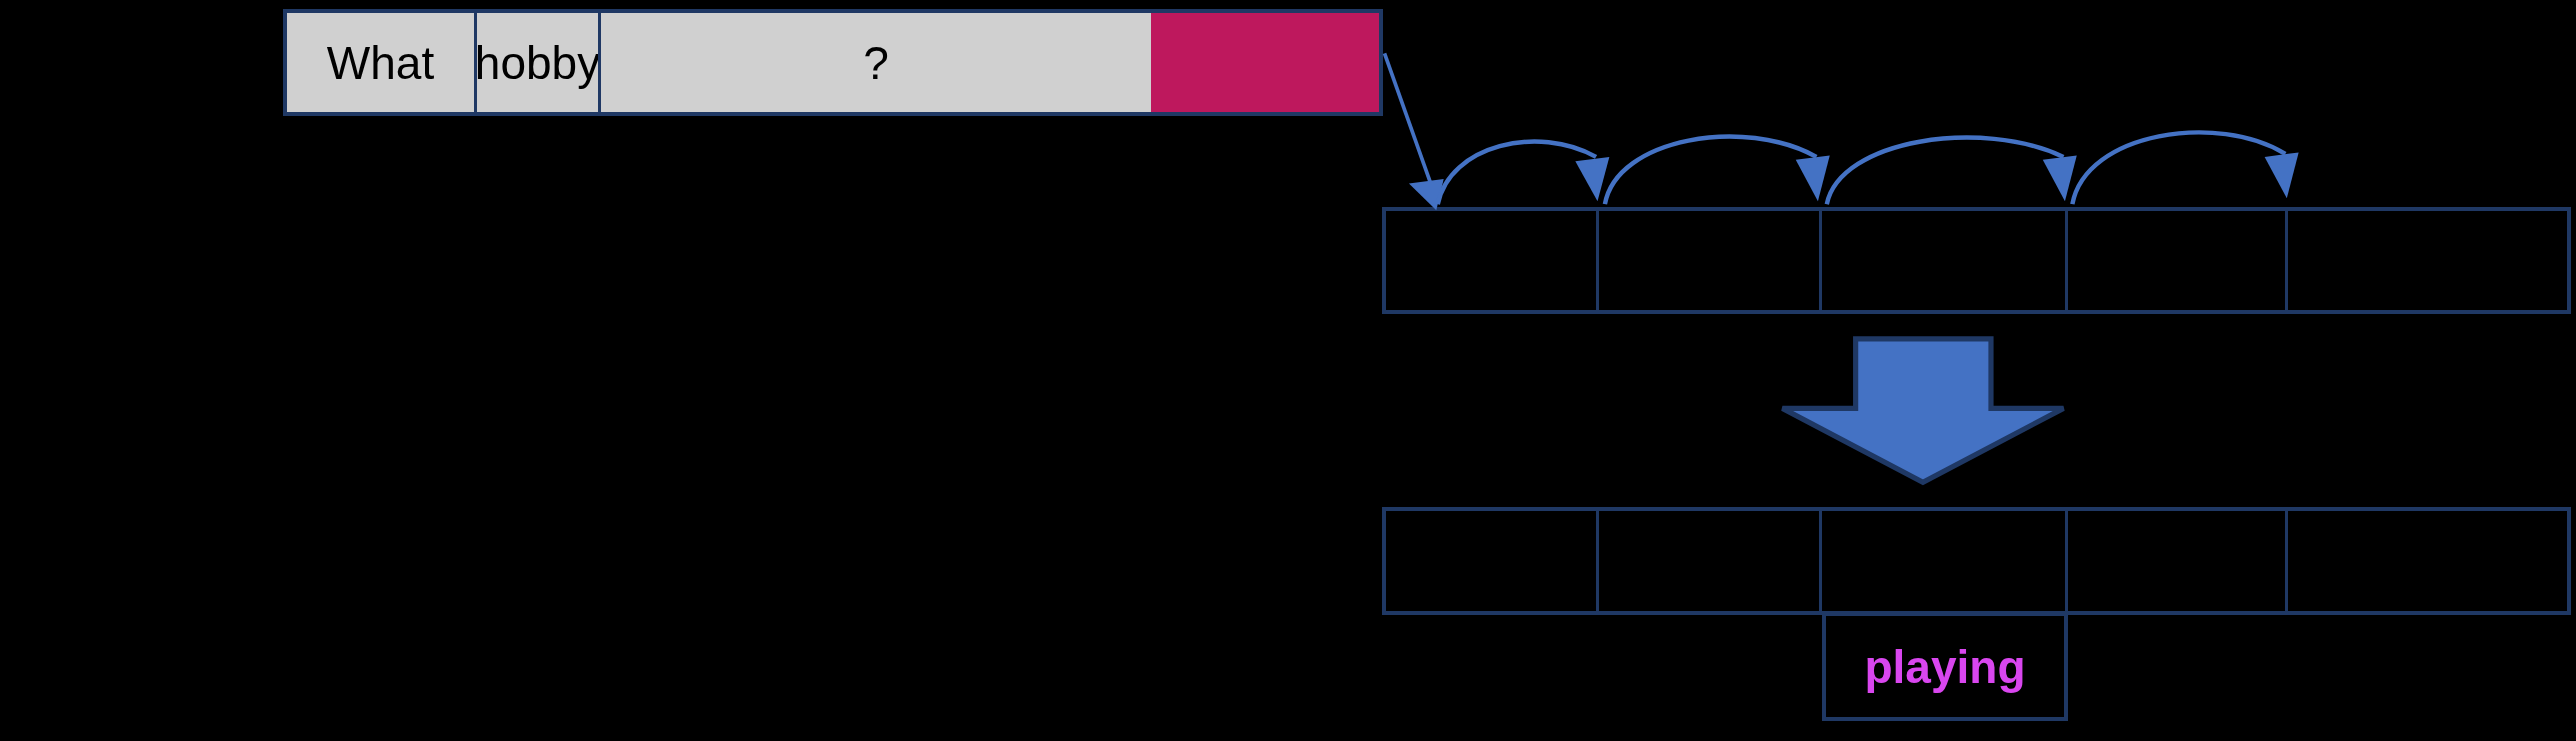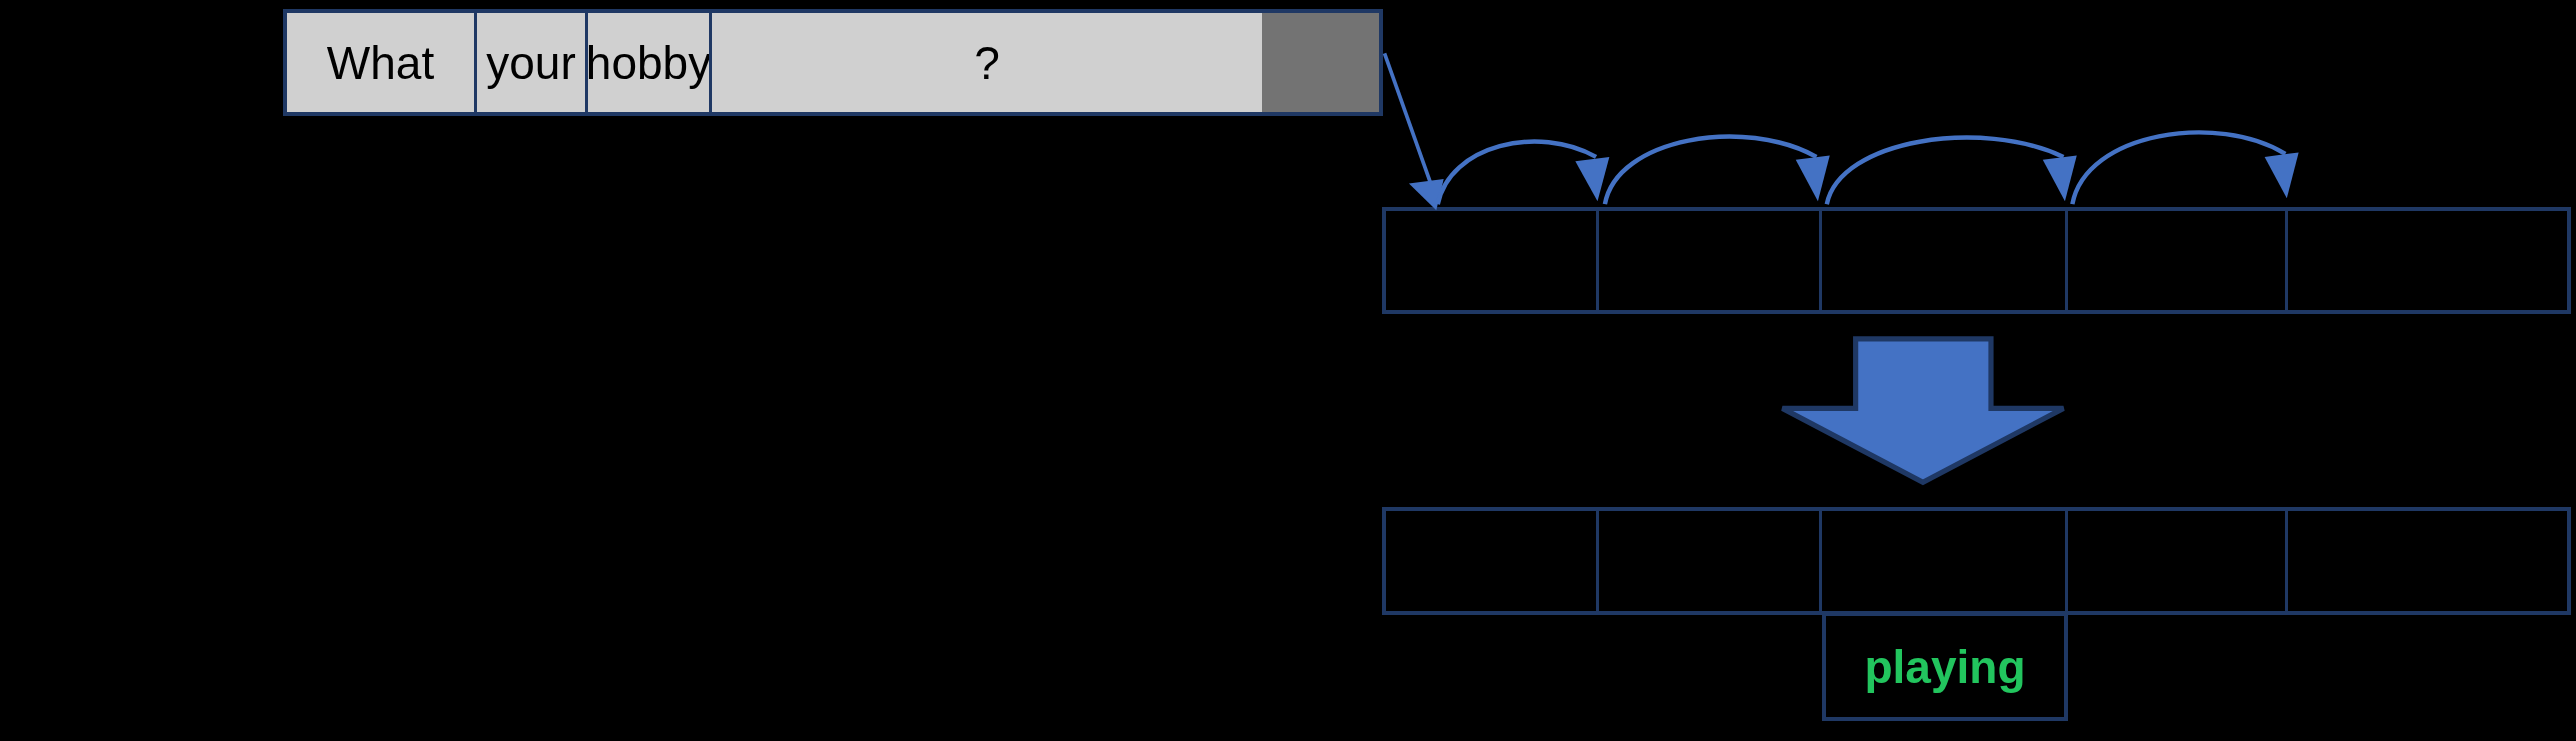--- a/index.html
+++ b/index.html
@@ -34,21 +34,21 @@
     white-space: nowrap;
   }
   .cell:last-child { border-right: none; }
 
   
   #source-strip {
     left: 283px;
     top: 9px;
     width: 1100px;
     height: 107px;
-    background: #737373;
+    background: #be185d;
   }
   #source-strip .cell {
     background: #D0D0D0;
     color: #000000;
     font-size: 46px;
     line-height: 1;
   }
 
   
   #encoder-strip {
@@ -79,21 +79,21 @@
     width: 246px;
     height: 109px;
     box-sizing: border-box;
     border: 4.4px solid #1F3864;
     background: #000000;
     display: flex;
     align-items: center;
     justify-content: center;
   }
   #output-token-cell .token-text {
-    color: #22c55e;
+    color: #d946ef;
     font-size: 46px;
     font-weight: bold;
     line-height: 1;
   }
 
   
   #arrow-layer {
     position: absolute;
     left: 0;
     top: 0;
@@ -103,23 +103,20 @@
   }
 </style>
 </head>
 <body>
 
 <div id="stage">
 
   <div class="strip" id="source-strip">
     <div class="cell" style="width:190px">
       <span>What</span>
-    </div>
-    <div class="cell" style="width:111px">
-      <span>your</span>
     </div>
     <div class="cell" style="width:124px">
       <span>hobby</span>
     </div>
     <div class="cell" style="width:550px">
       <span>?</span>
     </div>
   </div>
 
   <div class="strip" id="encoder-strip">

